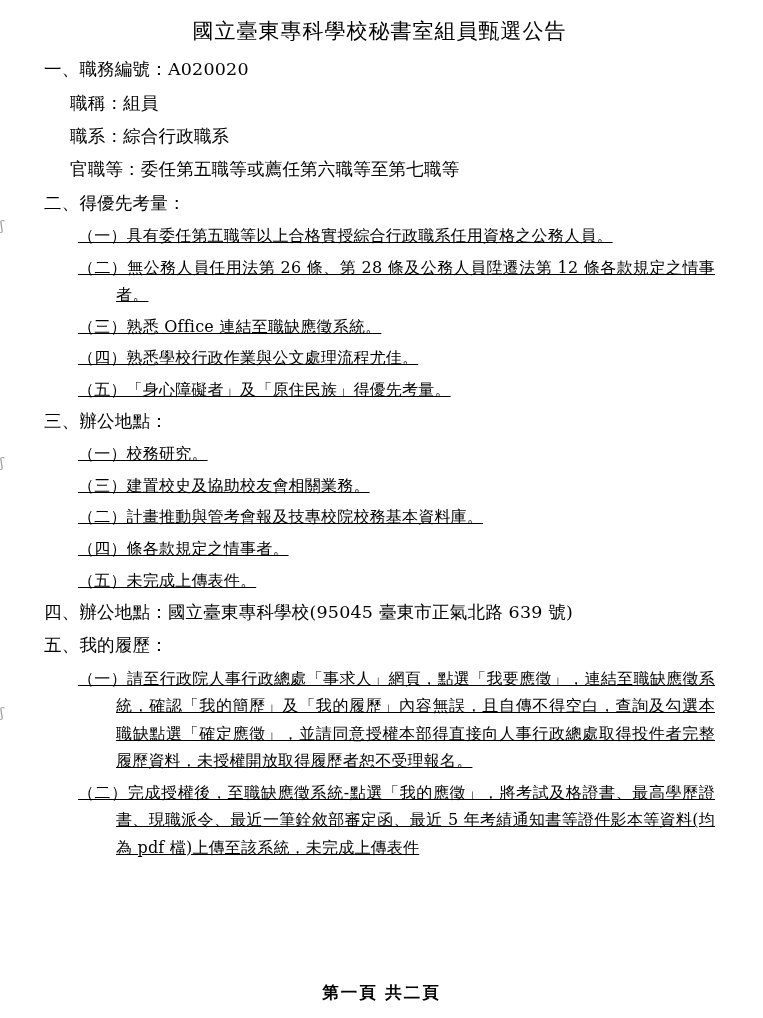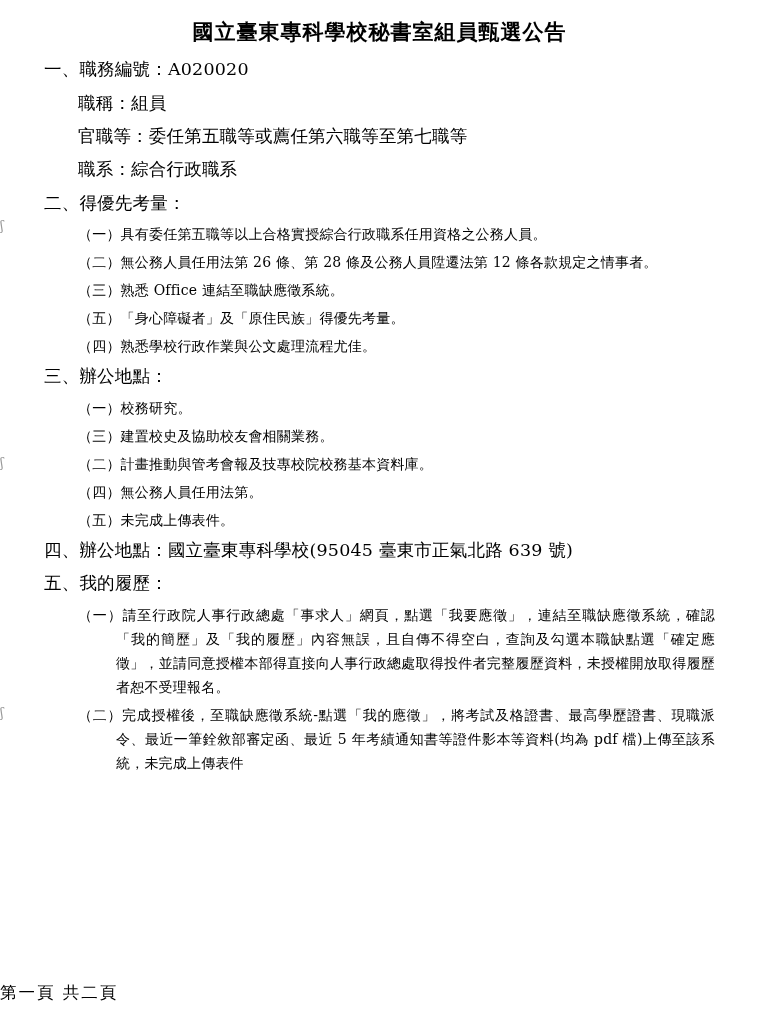--- a/index.html
+++ b/index.html
@@ -18,54 +18,57 @@
   .page {
     position: relative;
     width: 763px;
     height: 1018px;
     box-sizing: border-box;
     padding: 14px 48px 0 44px;
   }
   .doc-title {
     text-align: center;
     font-size: 21px;
-    font-weight: bold;
+    font-weight: normal;
     letter-spacing: 1px;
     margin: 4px 0 10px 0;
     line-height: 1.3;
   }
   .line {
     font-size: 17.5px;
     line-height: 1.62;
     margin: 0 0 5px 0;
     letter-spacing: 0.2px;
     white-space: pre-wrap;
   }
   .lvl-1 { margin-left: 0px; }
-  .lvl-2 { margin-left: 34px; }
+  .lvl-2 { margin-left: 26px; }
   .para {
-    font-size: 14px;
+    font-size: 16px;
     line-height: 1.72;
     margin: 0 0 4px 0;
     margin-left: 34px;
     text-indent: 0;
     padding-left: 38px;
     text-align: justify;
     letter-spacing: 0.2px;
+    text-decoration: underline;
   }
   .para .lead {
     margin-left: -38px;
   }
   .footer {
     position: absolute;
     left: 0;
     right: 0;
     bottom: 14px;
+    text-align: center;
     font-size: 16.5px;
     letter-spacing: 2px;
+    font-weight: bold;
   }
   
   .margin-mark {
     position: absolute;
     left: 0px;
     font-size: 13px;
     color: #9a9a9a;
     width: 14px;
     overflow: hidden;
     white-space: nowrap;
@@ -80,35 +83,35 @@
 <div class="page">
 
   <div class="margin-mark mark-1">ʃ</div>
   <div class="margin-mark mark-2">ʃ</div>
   <div class="margin-mark mark-3">ʃ</div>
 
   <div class="doc-title">國立臺東專科學校秘書室組員甄選公告</div>
 
   <div class="line lvl-1">一、職務編號：A020020</div>
   <div class="line lvl-2">職稱：組員</div>
+  <div class="line lvl-2">職系：綜合行政職系</div>
   <div class="line lvl-2">官職等：委任第五職等或薦任第六職等至第七職等</div>
-  <div class="line lvl-2">職系：綜合行政職系</div>
 
   <div class="line lvl-1">二、得優先考量：</div>
   <div class="para"><span class="lead">（一）具有委任第五職等以上合格實授綜合行政職系任用資格之公務人員。</span></div>
   <div class="para"><span class="lead">（二）無公務人員任用法第 26 條、第 28 條及公務人員陞遷法第 12 條各款規定之情事者。</span></div>
   <div class="para"><span class="lead">（三）熟悉 Office 連結至職缺應徵系統。</span></div>
+  <div class="para"><span class="lead">（四）熟悉學校行政作業與公文處理流程尤佳。</span></div>
   <div class="para"><span class="lead">（五）「身心障礙者」及「原住民族」得優先考量。</span></div>
-  <div class="para"><span class="lead">（四）熟悉學校行政作業與公文處理流程尤佳。</span></div>
 
   <div class="line lvl-1">三、辦公地點：</div>
   <div class="para"><span class="lead">（一）校務研究。</span></div>
   <div class="para"><span class="lead">（三）建置校史及協助校友會相關業務。</span></div>
   <div class="para"><span class="lead">（二）計畫推動與管考會報及技專校院校務基本資料庫。</span></div>
-  <div class="para"><span class="lead">（四）無公務人員任用法第。</span></div>
+  <div class="para"><span class="lead">（四）條各款規定之情事者。</span></div>
   <div class="para"><span class="lead">（五）未完成上傳表件。</span></div>
 
   <div class="line lvl-1">四、辦公地點：國立臺東專科學校(95045 臺東市正氣北路 639 號)</div>
 
   <div class="line lvl-1">五、我的履歷：</div>
   <div class="para"><span class="lead">（一）請至行政院人事行政總處「事求人」網頁，點選「我要應徵」，連結至職缺應徵系統，確認「我的簡歷」及「我的履歷」內容無誤，且自傳不得空白，查詢及勾選本職缺點選「確定應徵」，並請同意授權本部得直接向人事行政總處取得投件者完整履歷資料，未授權開放取得履歷者恕不受理報名。</span></div>
   <div class="para"><span class="lead">（二）完成授權後，至職缺應徵系統-點選「我的應徵」，將考試及格證書、最高學歷證書、現職派令、最近一筆銓敘部審定函、最近 5 年考績通知書等證件影本等資料(均為 pdf 檔)上傳至該系統，未完成上傳表件</span></div>
 
   <div class="footer">第一頁  共二頁</div>
 </div>

